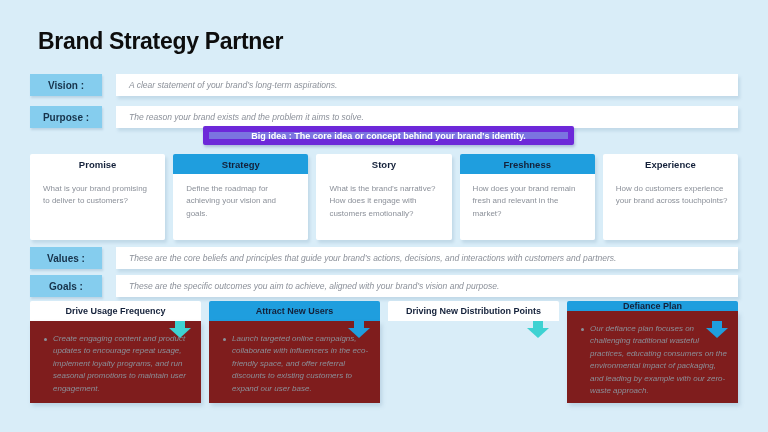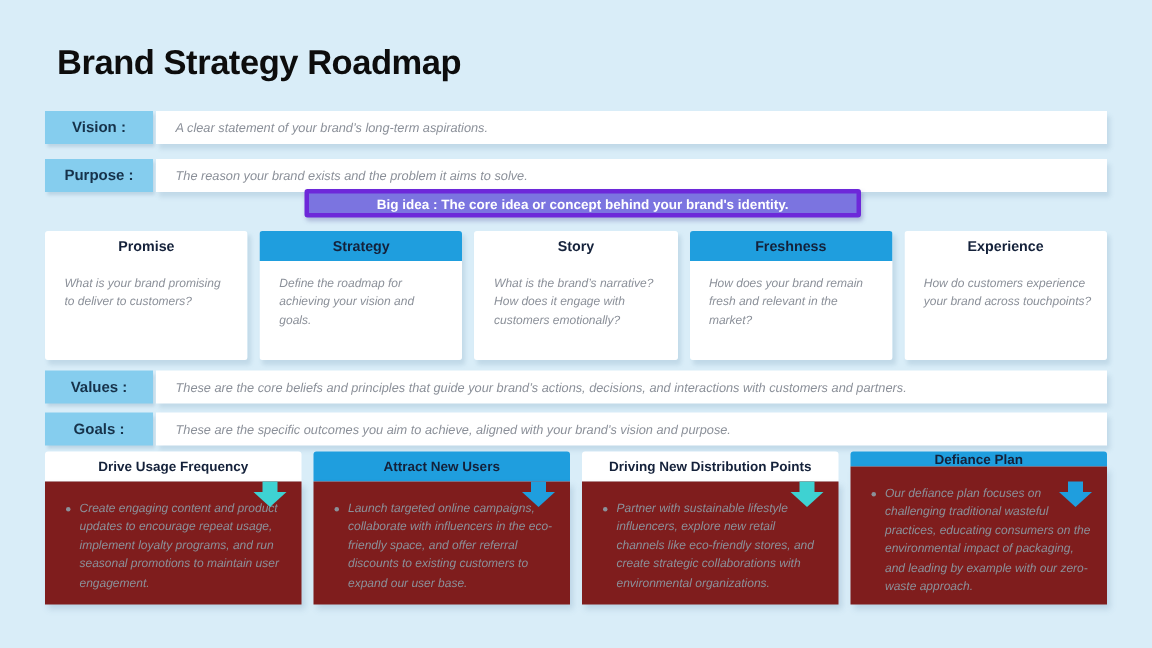--- a/index.html
+++ b/index.html
@@ -5,32 +5,32 @@
   * { margin:0; padding:0; box-sizing:border-box; }
   html,body { width:768px; height:432px; }
   body { font-family:"Liberation Sans", sans-serif; background:#d9edf8; }
   .slide { position:relative; width:768px; height:432px; background:#d9edf8; overflow:hidden; }
 
   .title { position:absolute; left:38px; top:28px; font-size:23px; font-weight:800; color:#0d0d0d; letter-spacing:-0.3px; }
 
   .row { position:absolute; left:30px; width:708px; height:22px; display:flex; }
   .row-label { width:72px; background:#85cdee; color:#16324a; font-weight:bold; font-size:10px;
                display:flex; align-items:center; justify-content:center; box-shadow:1px 2px 2px rgba(100,140,170,0.25); }
-  .row-text { flex:1; margin-left:2px; background:#ffffff; color:#8b9099; font-style:italic; font-size:8.5px;
+  .row-text { flex:1; margin-left:14px; background:#ffffff; color:#8b9099; font-style:italic; font-size:8.5px;
               display:flex; align-items:center; padding-left:13px; box-shadow:2px 3px 3px rgba(100,140,170,0.2); }
 
   .big-idea { position:absolute; left:203px; top:126px; width:371px; height:19px; background:#7b74e0;
-              border:3px solid #6d28d9; border-radius:2px; color:#ffffff; font-weight:bold; font-size:9px;
+              border:6px solid #6d28d9; border-radius:2px; color:#ffffff; font-weight:bold; font-size:9px;
               display:flex; align-items:center; justify-content:center; box-shadow:1px 2px 3px rgba(90,90,160,0.35); }
 
   .pillars { position:absolute; left:30px; top:154px; width:708px; height:86px; display:flex; gap:8px; }
   .pillar { flex:1; display:flex; flex-direction:column; box-shadow:2px 3px 3px rgba(100,140,170,0.2); border-radius:2px; overflow:hidden; }
   .pillar-head { height:20px; font-size:9.5px; font-weight:bold; color:#14213a;
                  display:flex; align-items:center; justify-content:center; }
-  .pillar-body { flex:1; background:#ffffff; color:#8b9099; font-style:italic; font-size:8px; line-height:1.55;
+  .pillar-body { flex:1; background:#ffffff; color:#8b9099; font-size:8px; line-height:1.55;
                  padding:9px 10px 6px 13px; }
   .teal  { background:#ffffff; }
   .blue  { background:#1f9ede; }
 
   .plans { position:absolute; left:30px; top:301px; width:708px; height:102px; display:flex; gap:8px; }
   .plan { flex:1; position:relative; display:flex; flex-direction:column; }
   .plan-head { height:20px; font-size:9px; font-weight:bold; color:#14213a; border-radius:2px 2px 0 0;
                display:flex; align-items:center; justify-content:center; }
   .plan-body { flex:1; background:#7f1d1d; padding:12px 10px 6px 10px; box-shadow:2px 3px 4px rgba(100,140,170,0.25); }
   .bullet { display:flex; gap:6px; }
@@ -46,21 +46,21 @@
   .arrow.teal-a { background:transparent; }
   .arrow.blue-a .stem { background:#1f9ede; }
   .arrow.blue-a .head { border-top-color:#1f9ede; }
   .arrow.blue-a { background:transparent; }
 </style>
 </head>
 <body>
 
 <div class="slide">
 
-  <h1 class="title">Brand Strategy Roadmap</h1>
+  <h1 class="title">Brand Strategy Partner</h1>
 
   <div class="row" style="top:74px">
     <div class="row-label">Vision :</div>
     <div class="row-text">A clear statement of your brand’s long-term aspirations.</div>
   </div>
 
   <div class="row" style="top:106px">
     <div class="row-label">Purpose :</div>
     <div class="row-text">The reason your brand exists and the problem it aims to solve.</div>
   </div>
@@ -126,26 +126,20 @@
           <span class="bullet-text">Launch targeted online campaigns, collaborate with influencers in the eco-friendly space, and offer referral discounts to existing customers to expand our user base.</span>
         </div>
       </div>
     </div>
     <div class="plan">
       <div class="plan-head teal">Driving New Distribution Points</div>
       <div class="arrow teal-a">
           <div class="stem"></div>
           <div class="head"></div>
         </div>
-      <div class="plan-body">
-        <div class="bullet">
-          <span class="dot"></span>
-          <span class="bullet-text">Partner with sustainable lifestyle influencers, explore new retail channels like eco-friendly stores, and create strategic collaborations with environmental organizations.</span>
-        </div>
-      </div>
     </div>
     <div class="plan">
       <div class="plan-head blue">Defiance Plan</div>
       <div class="arrow blue-a">
           <div class="stem"></div>
           <div class="head"></div>
         </div>
       <div class="plan-body">
         <div class="bullet">
           <span class="dot"></span>

